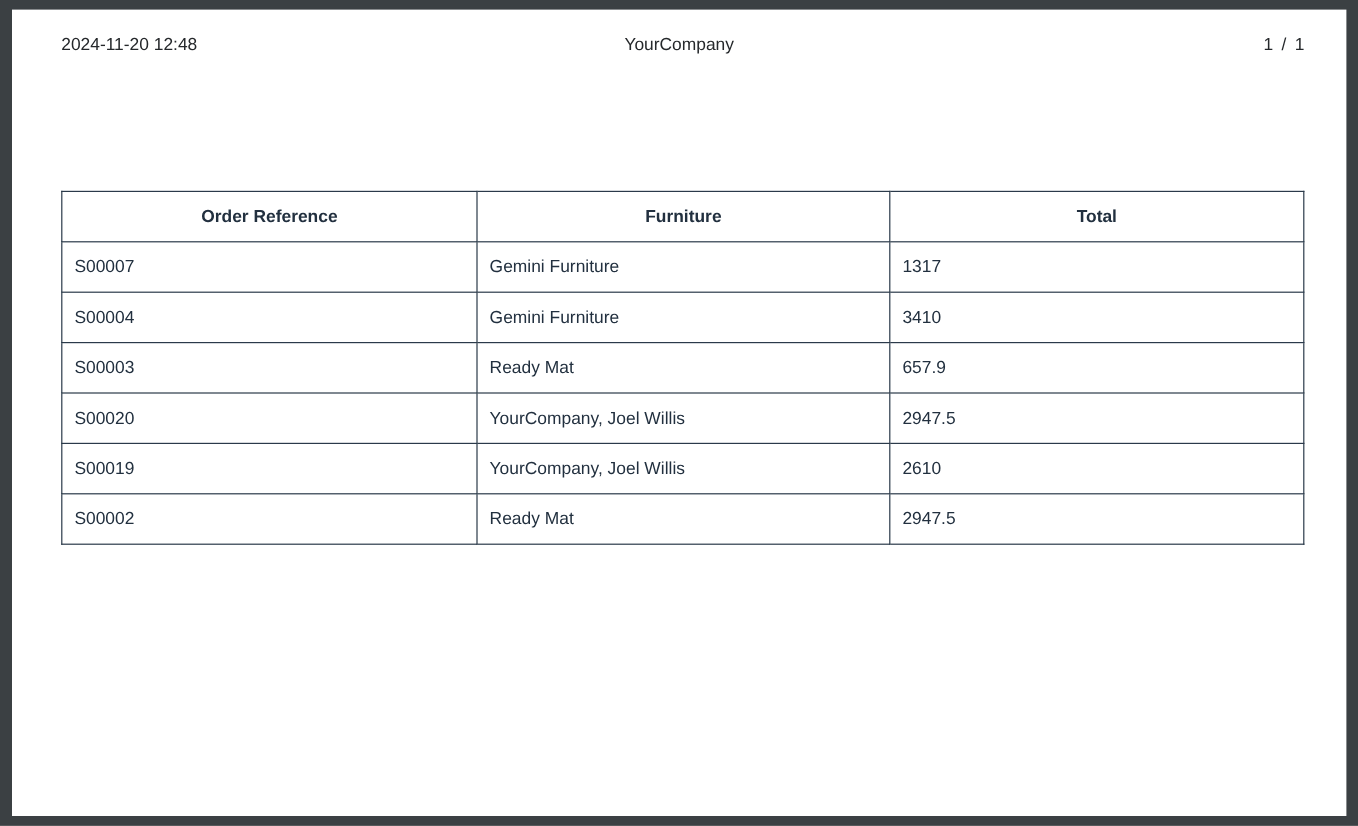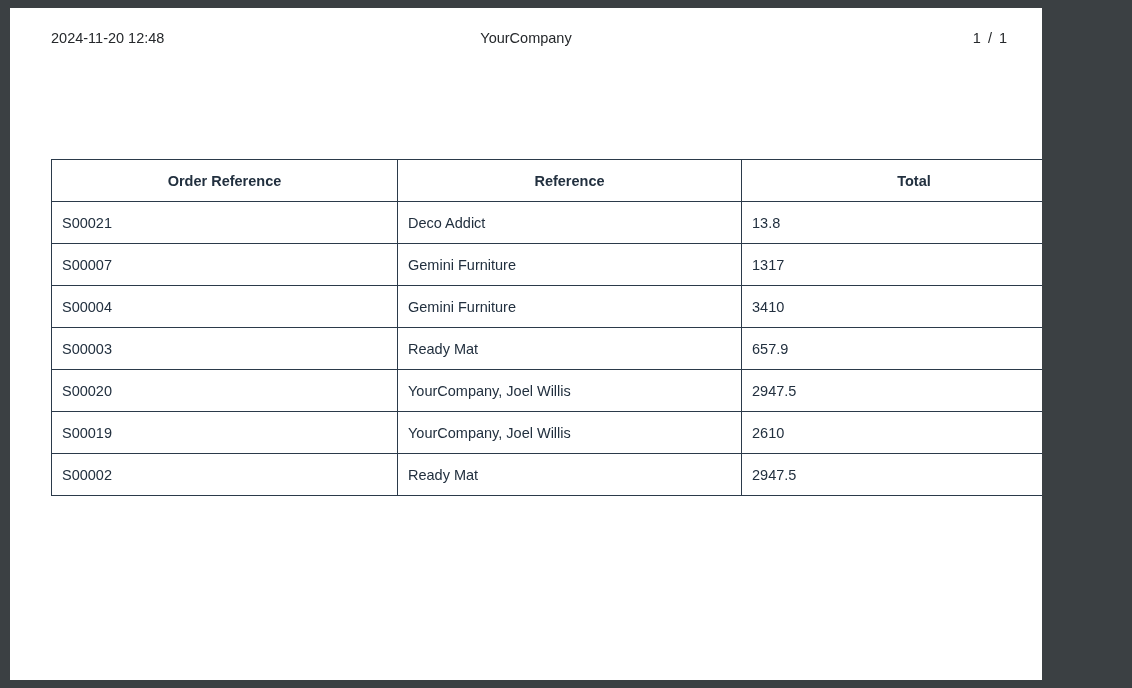--- a/index.html
+++ b/index.html
@@ -18,21 +18,21 @@
     left: 0;
     top: 0;
     width: 1132px;
     height: 688px;
     background: #3b4043;
   }
   .page {
     position: absolute;
     left: 10px;
     top: 8px;
-    width: 1032px;
+    width: 1112px;
     height: 672px;
     background: #ffffff;
     box-sizing: border-box;
     overflow: hidden;
   }
   .doc-header {
     position: absolute;
     left: 0;
     top: 22px;
     width: 100%;
@@ -116,30 +116,25 @@
 
     <table class="report">
       <colgroup>
         <col class="c-ref">
         <col class="c-cust">
         <col class="c-total">
       </colgroup>
       <thead>
         <tr>
           <th>Order Reference</th>
-          <th>Reference</th>
+          <th>Furniture</th>
           <th>Total</th>
         </tr>
       </thead>
       <tbody>
-        <tr>
-          <td>S00021</td>
-          <td>Deco Addict</td>
-          <td>13.8</td>
-        </tr>
         <tr>
           <td>S00007</td>
           <td>Gemini Furniture</td>
           <td>1317</td>
         </tr>
         <tr>
           <td>S00004</td>
           <td>Gemini Furniture</td>
           <td>3410</td>
         </tr>

